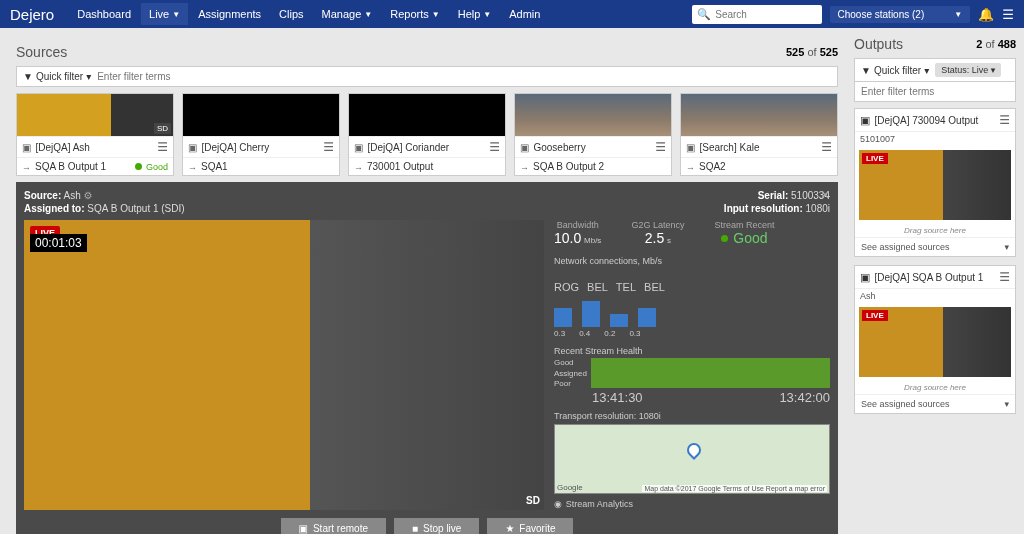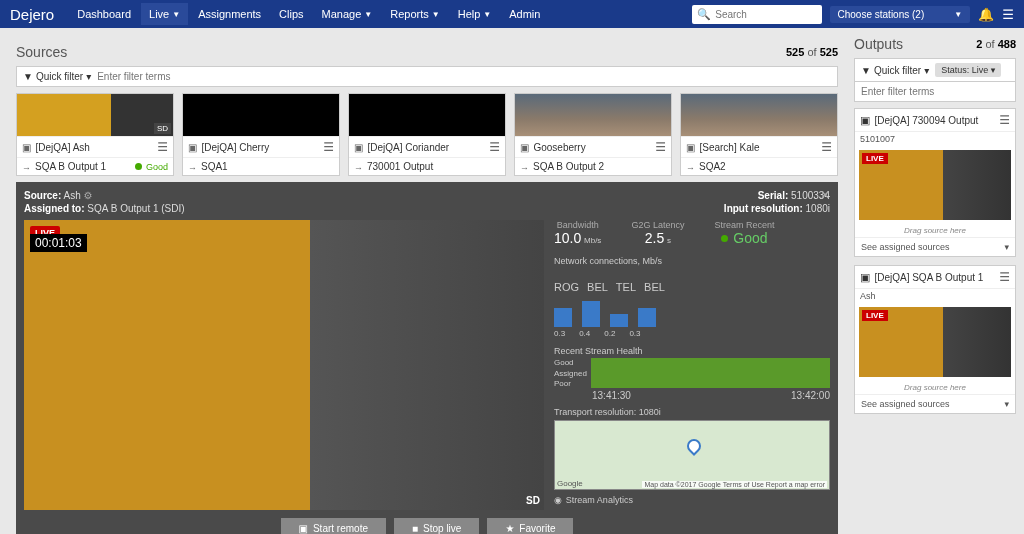--- a/index.html
+++ b/index.html
@@ -59,21 +59,21 @@
 .health-good{display:flex;align-items:center;gap:5px}
 .nc-title{font-size:9px;margin-bottom:15px}
 .nc-labels{display:flex;gap:8px;font-size:11px;margin-bottom:2px}
 .nc-bars{display:flex;gap:10px;align-items:flex-end;height:32px;margin-bottom:2px}
 .nc-bar{width:18px;background:#3a7ac8}
 .nc-vals{display:flex;gap:14px;font-size:8px;margin-bottom:8px}
 .rsh{font-size:9px;margin-bottom:2px}
 .rsh-chart{display:flex;align-items:stretch;margin-bottom:2px}
 .rsh-labels{display:flex;flex-direction:column;justify-content:space-between;font-size:8px;padding-right:4px}
 .rsh-bar{flex:1;height:30px;background:#5a9a2a}
-.rsh-times{display:flex;justify-content:space-between;font-size:10px;padding-left:38px;margin-bottom:6px}
+.rsh-times{display:flex;justify-content:space-between;font-size:13px;padding-left:38px;margin-bottom:6px}
 .tres{font-size:9px;margin-bottom:3px}
 .map{height:70px;background:#d8e8d0;position:relative;border:1px solid #888}
 .map-attr{position:absolute;bottom:1px;right:2px;font-size:7px;color:#555;background:rgba(255,255,255,0.8);padding:0 2px}
 .map-goog{position:absolute;bottom:1px;left:2px;font-size:8px;color:#555}
 .marker{position:absolute;top:18px;left:48%;width:14px;height:14px;background:#fff;border:2px solid #3a7ac8;border-radius:50% 50% 50% 0;transform:rotate(-45deg)}
 .sa-link{font-size:9px;color:#ccc;margin-top:5px;display:flex;align-items:center;gap:4px;cursor:pointer}
 .det-footer{display:flex;justify-content:center;gap:8px;margin-top:8px}
 .dbtn{background:#888;color:#fff;border:none;padding:5px 18px;font-size:10px;cursor:pointer;display:flex;align-items:center;gap:5px}
 .out-card{background:#fff;border:1px solid #ccc;margin-bottom:8px}
 .out-head{display:flex;align-items:center;padding:4px 5px;gap:4px;border-bottom:1px solid #eee}

